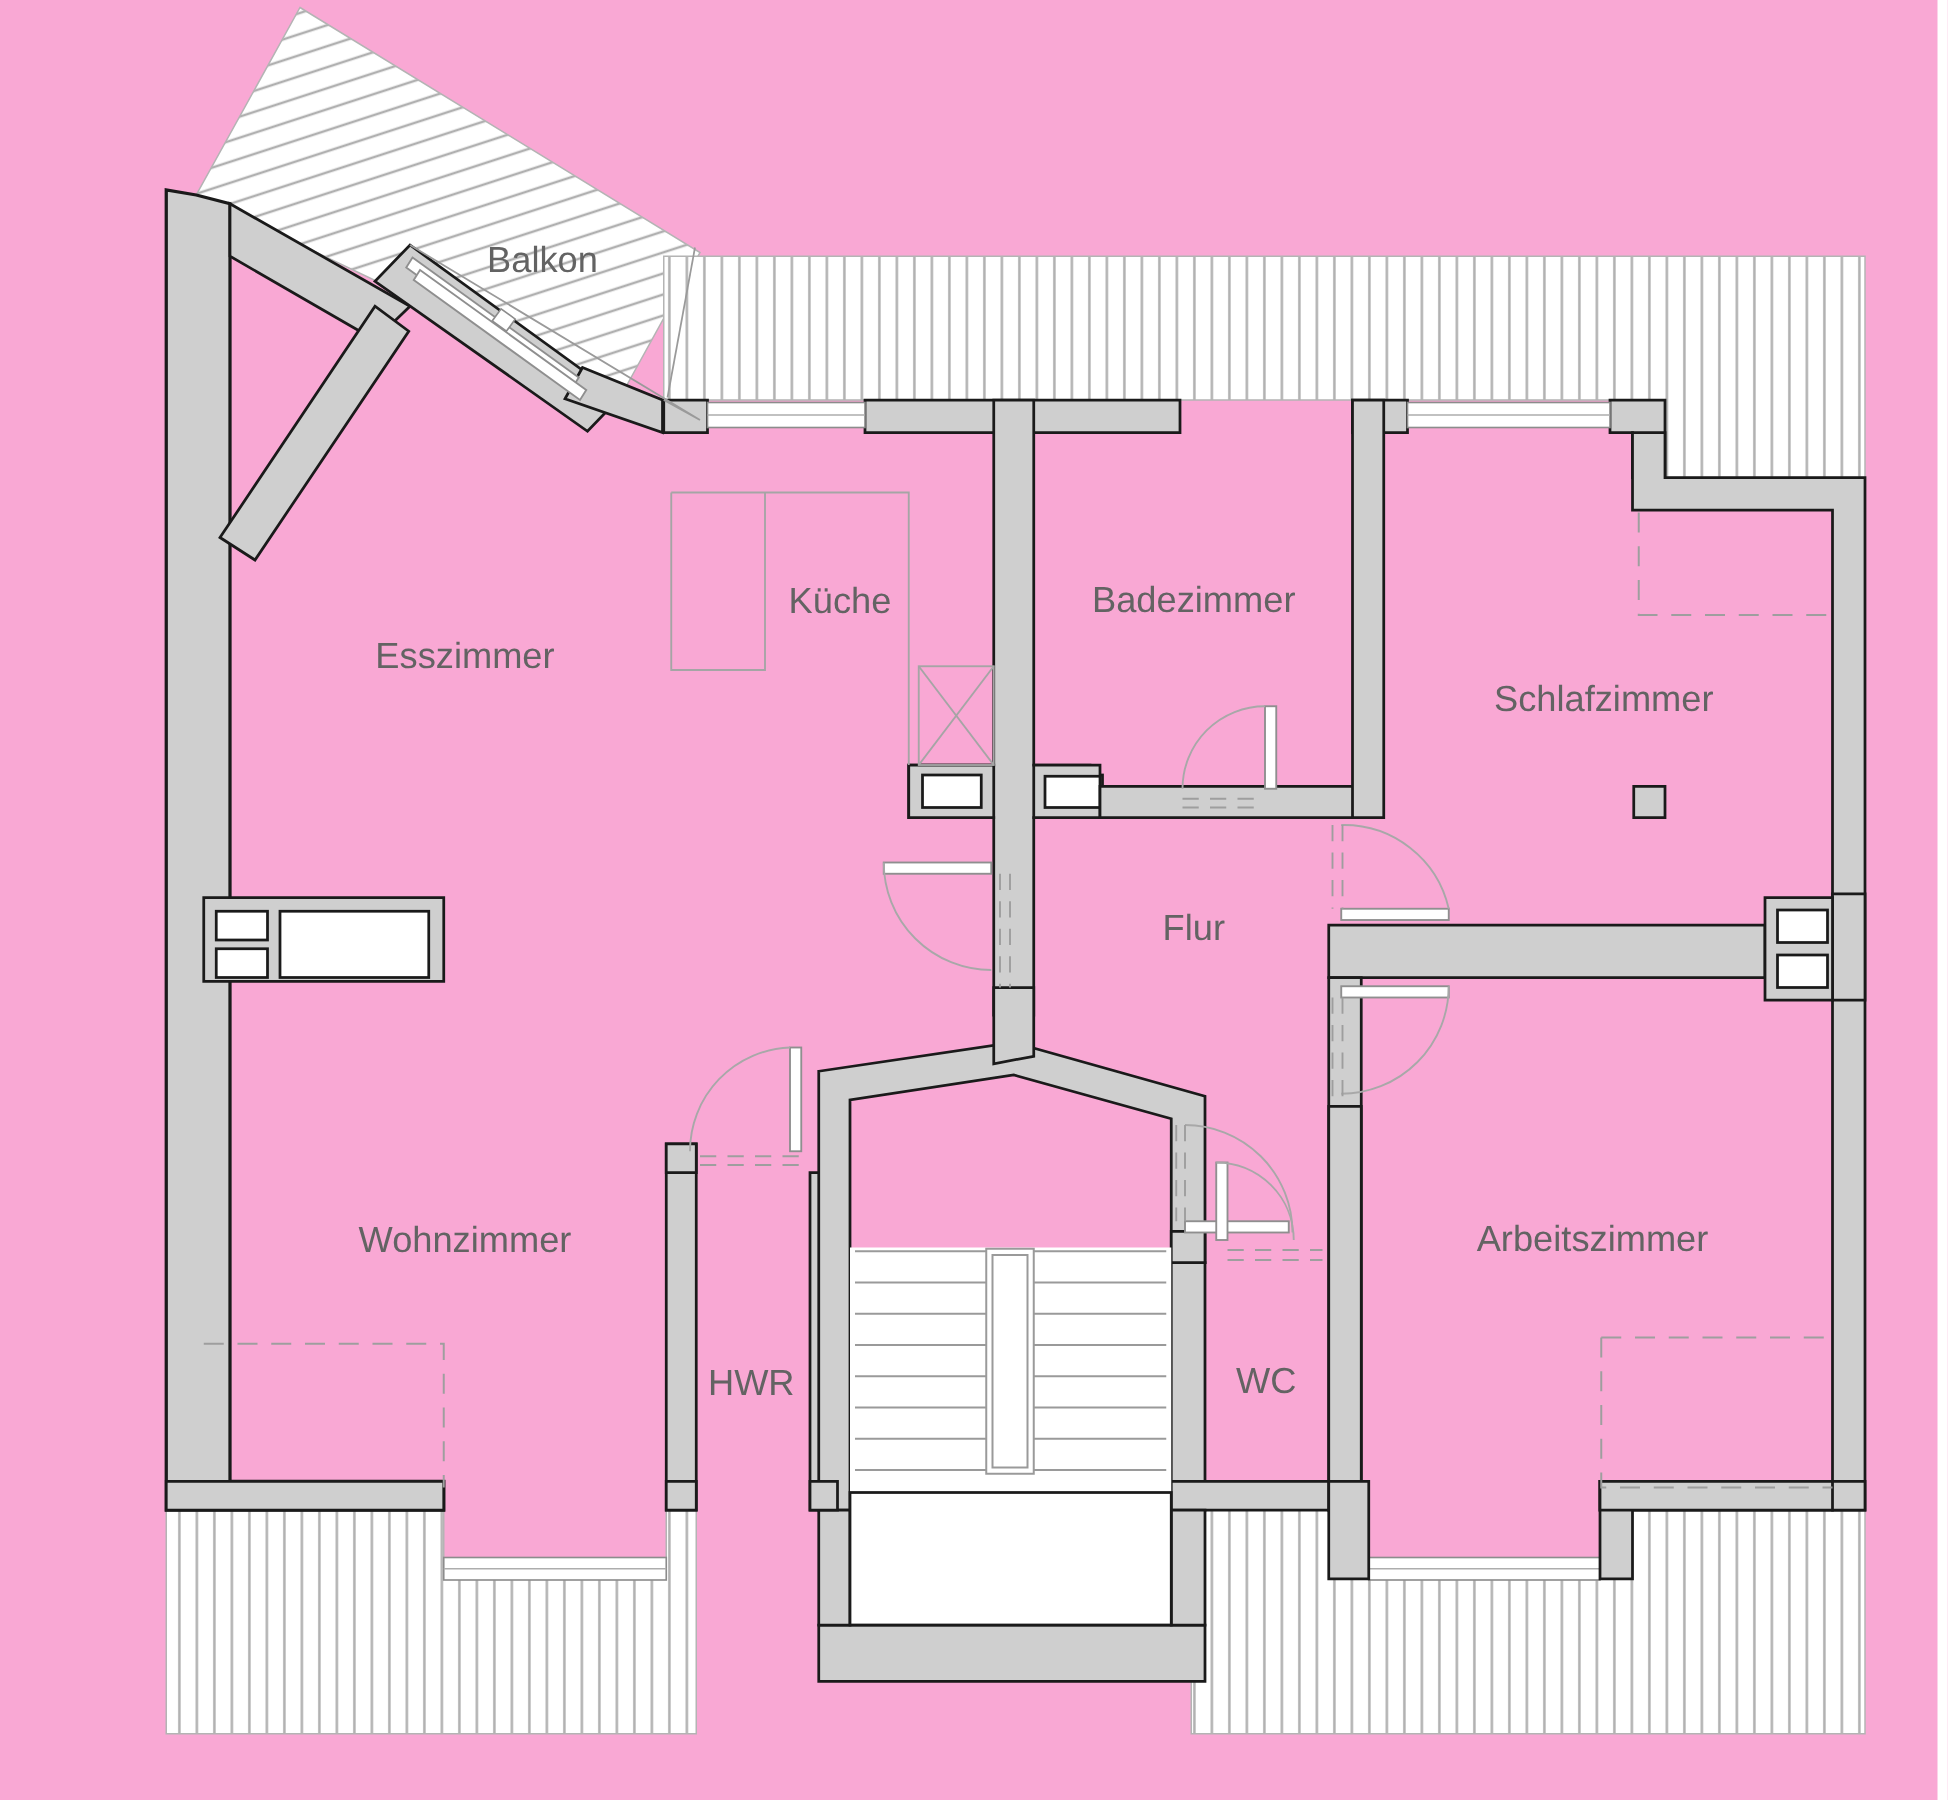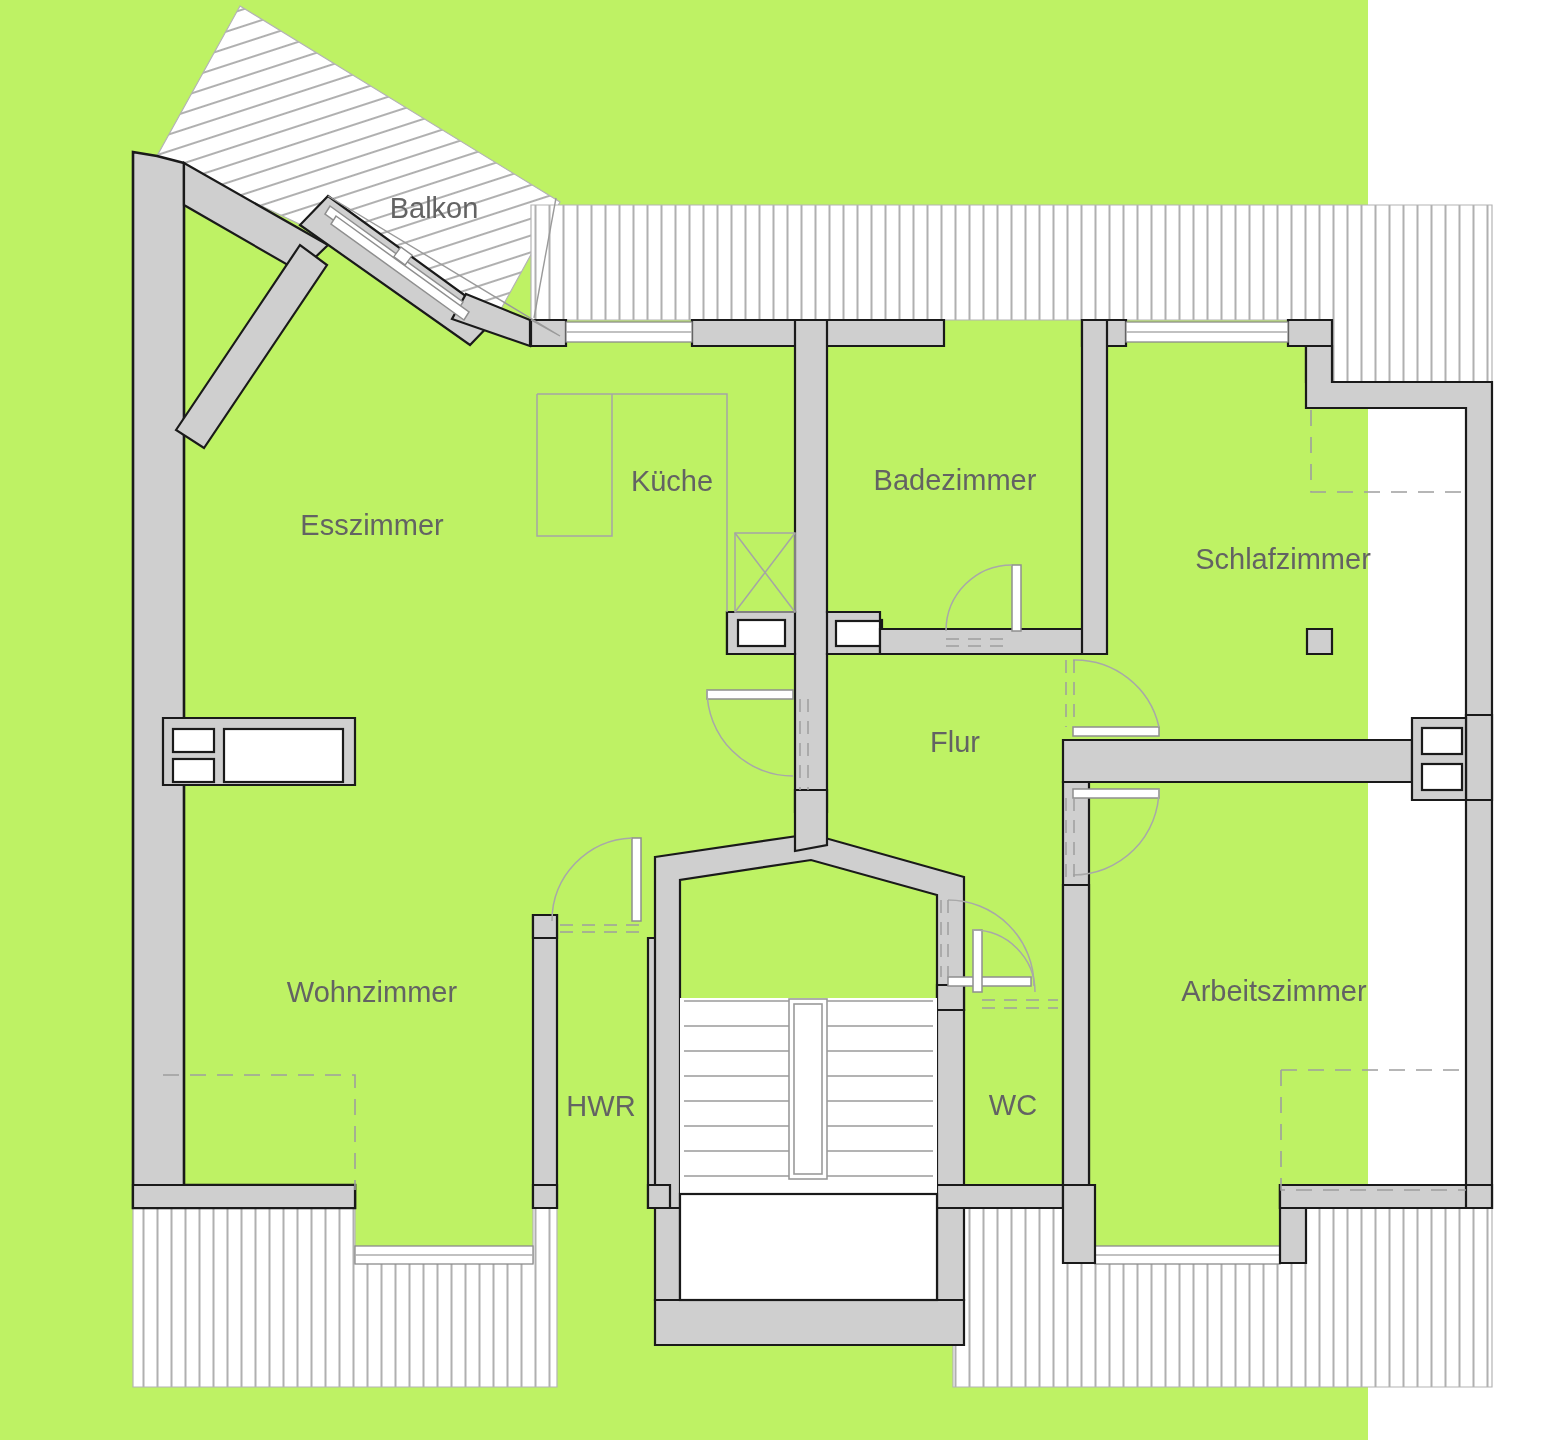--- a/index.html
+++ b/index.html
@@ -8,23 +8,23 @@
     background: #ffffff;
   }
   body {
     width: 1558px;
     height: 1440px;
     font-family: "Liberation Sans", sans-serif;
     overflow: hidden;
   }
   #plan-root {
     position: relative;
-    width: 1368px;
+    width: 1550px;
     height: 1440px;
-    background: #bef264;
+    background: #f9a8d4;
   }
   svg#floorplan {
     position: absolute;
     top: 0; left: 0;
     width: 1558px;
     height: 1440px;
     display: block;
   }
   .wall-fill   { fill: #cfcfcf; stroke: #1a1a1a; stroke-width: 2.2; stroke-linejoin: miter; }
   .wall-fill-b { fill: #cfcfcf; stroke: #1a1a1a; stroke-width: 2.6; stroke-linejoin: miter; }

